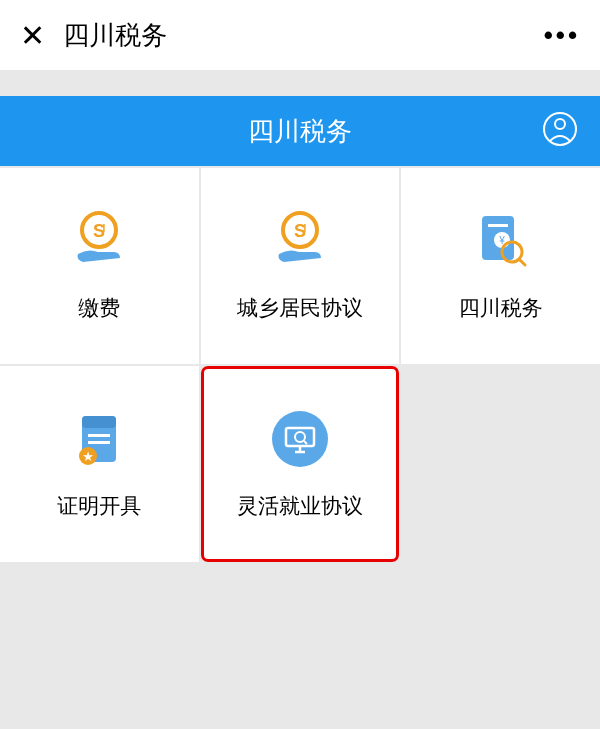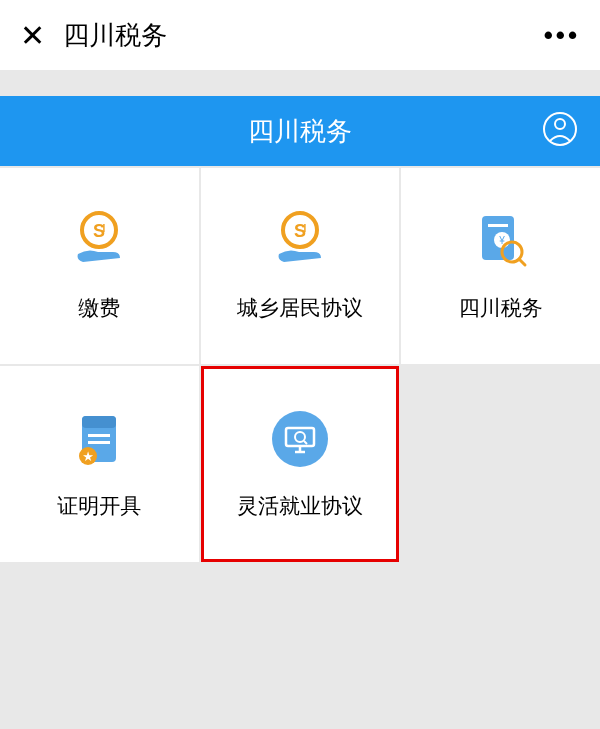--- a/index.html
+++ b/index.html
@@ -69,20 +69,21 @@
       display: flex;
       flex-direction: column;
       align-items: center;
       justify-content: center;
       cursor: pointer;
       position: relative;
     }
     .tile.highlight {
       outline: 3px solid #e60000;
       outline-offset: -3px;
+      border-radius: 7px;
     }
     .tile-icon {
       width: 62px;
       height: 62px;
       margin-bottom: 22px;
       display: flex;
       align-items: center;
       justify-content: center;
     }
     .tile-label {

